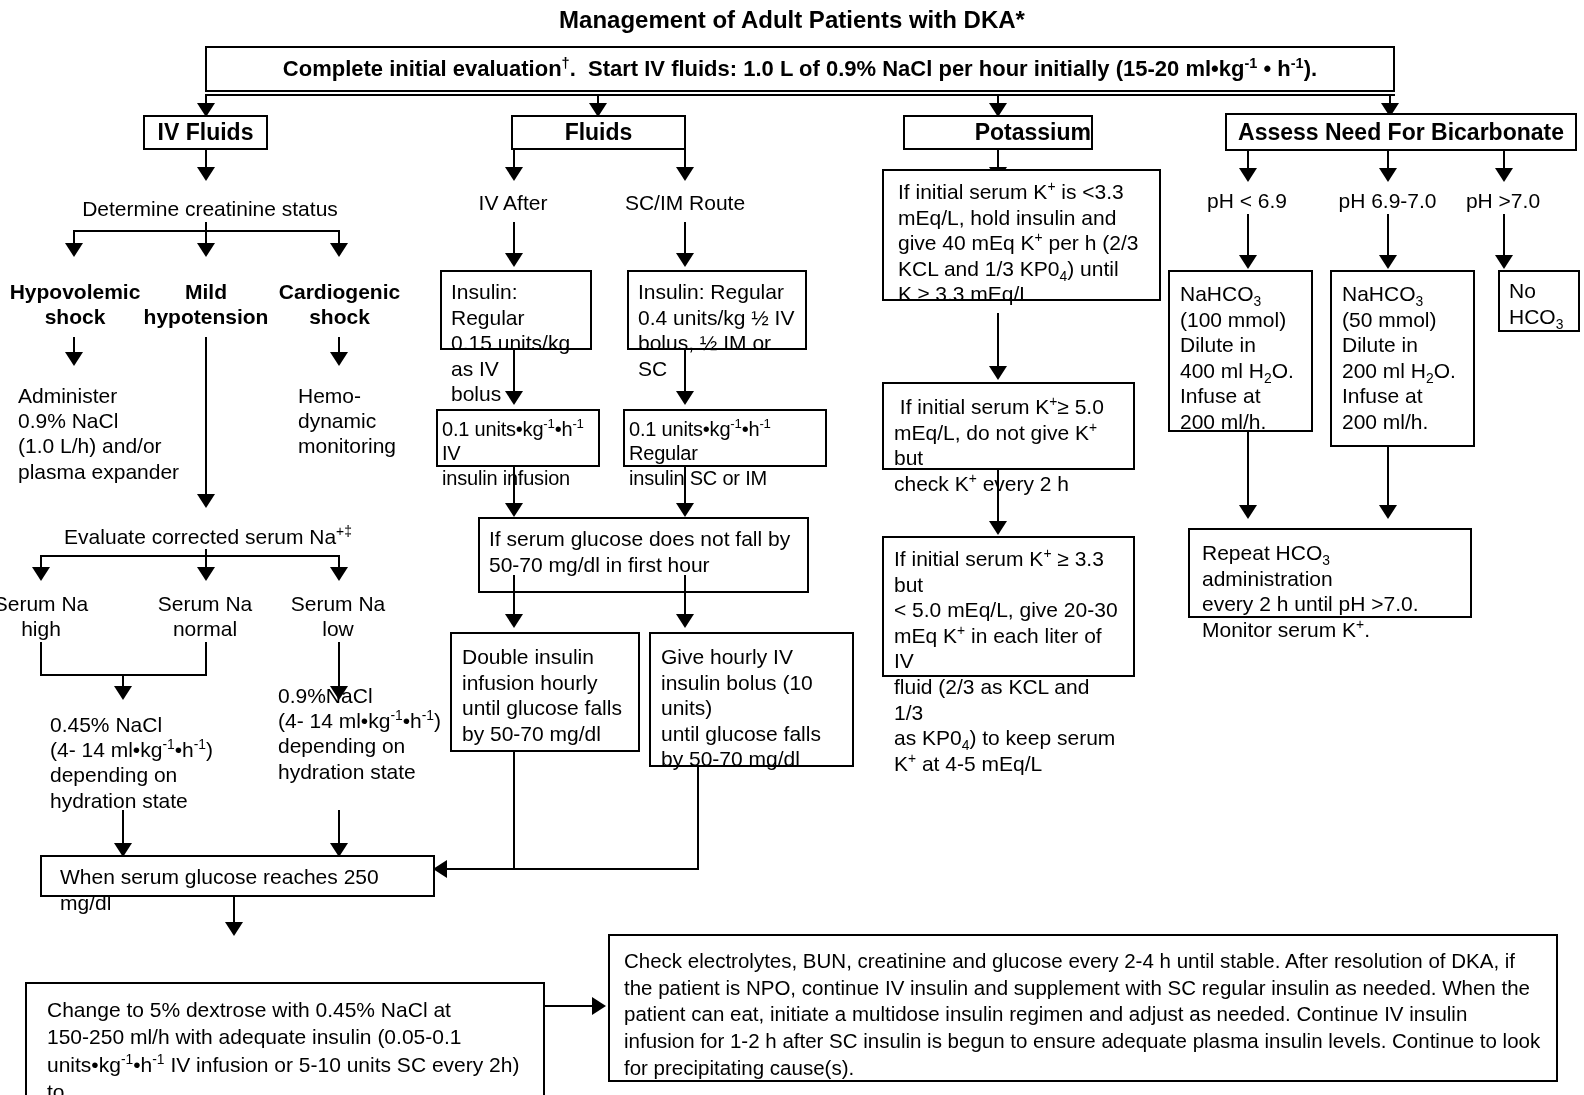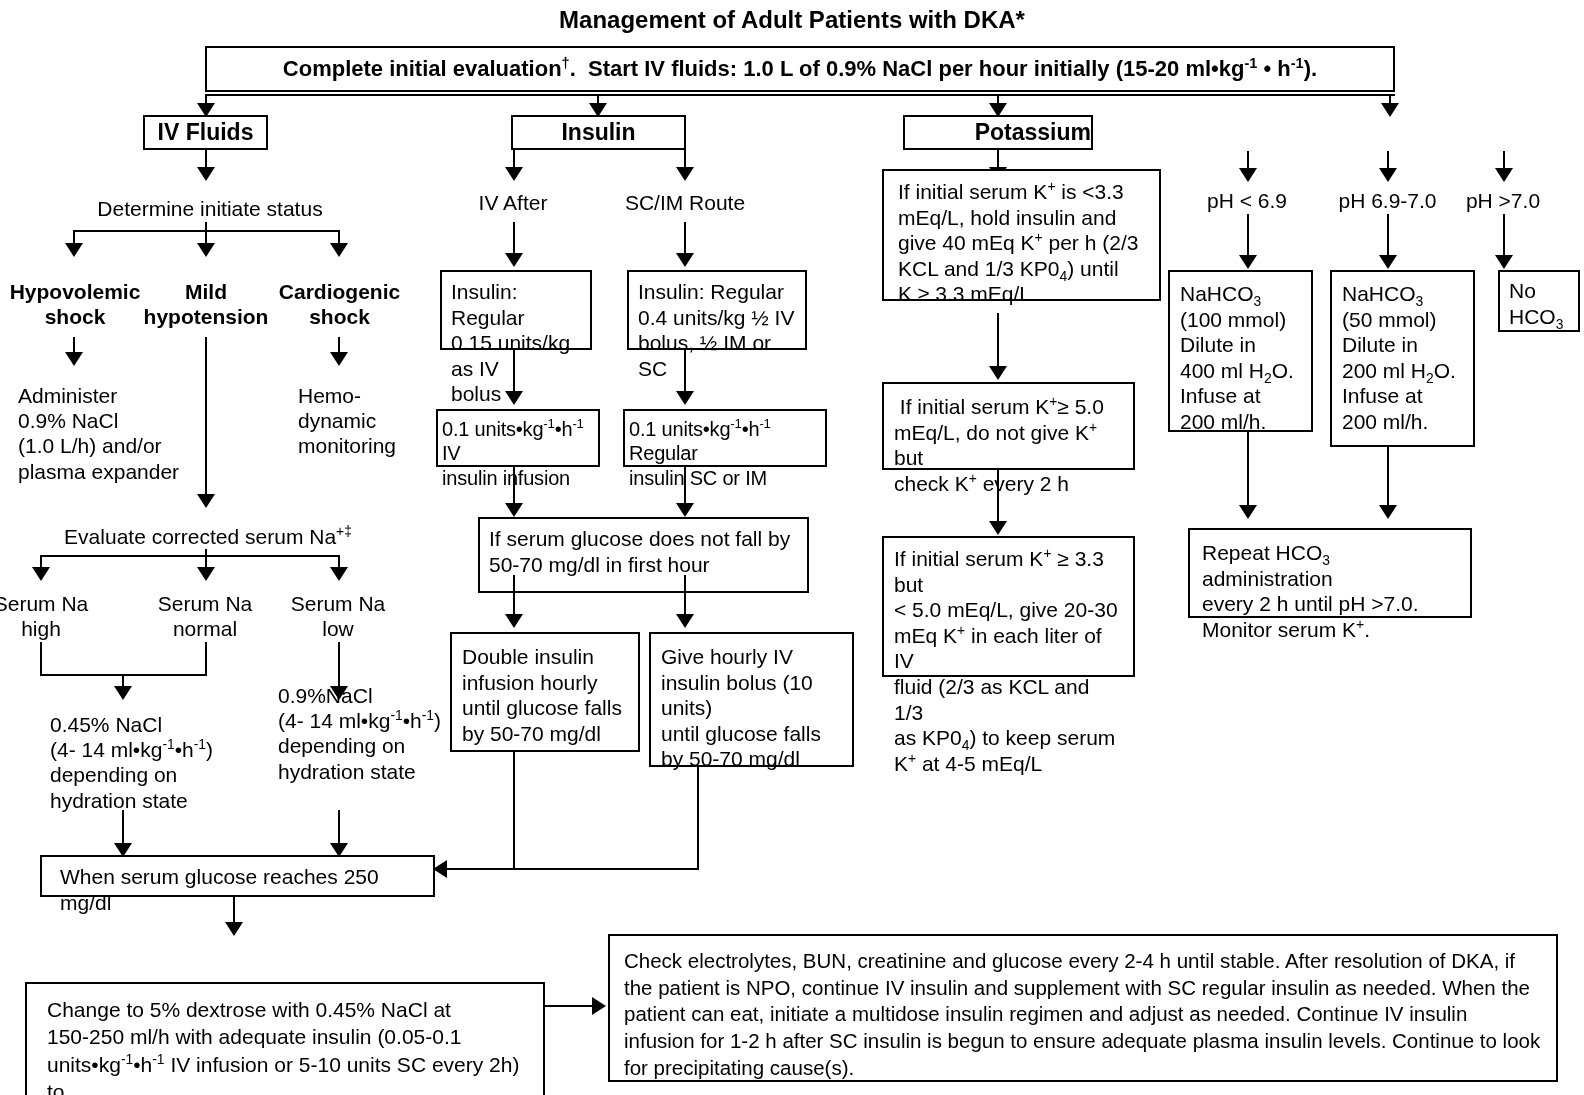--- a/index.html
+++ b/index.html
@@ -98,21 +98,21 @@
   <div class="vl" style="left:1389px;top:94px;height:20px;"></div>
   <div class="ad" style="left:1381px;top:103px;"></div>
 
   <div class="hdr" style="left:143px;top:115px;width:125px;height:35px;">
     <span>IV Fluids</span>
   </div>
   <div class="vl" style="left:205px;top:150px;height:27px;"></div>
   <div class="ad" style="left:197px;top:167px;"></div>
 
   <div class="lbl" style="left:75px;top:196px;width:270px;">
-    <span>Determine initiate status</span>
+    <span>Determine creatinine status</span>
   </div>
 
   <div class="vl" style="left:205px;top:222px;height:9px;"></div>
   <div class="hl" style="left:73px;top:230px;width:265px;"></div>
   <div class="vl" style="left:73px;top:230px;height:16px;"></div>
   <div class="ad" style="left:65px;top:243px;"></div>
   <div class="vl" style="left:205px;top:230px;height:16px;"></div>
   <div class="ad" style="left:197px;top:243px;"></div>
   <div class="vl" style="left:338px;top:230px;height:16px;"></div>
   <div class="ad" style="left:330px;top:243px;"></div>
@@ -158,21 +158,21 @@
 
   <div class="lbl lft" style="left:50px;top:712px;width:215px;">0.45% NaCl<br>(4- 14 ml•kg<sup>-1</sup>•h<sup>-1</sup>)<br>depending on<br>hydration state</div>
   <div class="lbl lft" style="left:278px;top:683px;width:215px;">0.9%NaCl<br>(4- 14 ml•kg<sup>-1</sup>•h<sup>-1</sup>)<br>depending on<br>hydration state</div>
 
   <div class="vl" style="left:122px;top:810px;height:36px;"></div>
   <div class="ad" style="left:114px;top:843px;"></div>
   <div class="vl" style="left:338px;top:810px;height:36px;"></div>
   <div class="ad" style="left:330px;top:843px;"></div>
 
   <div class="hdr" style="left:511px;top:115px;width:175px;height:35px;">
-    <span>Insulin</span>
+    <span>Fluids</span>
   </div>
   <div class="vl" style="left:513px;top:150px;height:27px;"></div>
   <div class="ad" style="left:505px;top:167px;"></div>
   <div class="vl" style="left:684px;top:150px;height:27px;"></div>
   <div class="ad" style="left:676px;top:167px;"></div>
 
   <div class="lbl" style="left:443px;top:190px;width:140px;">
     <span>IV After</span>
   </div>
   <div class="lbl" style="left:610px;top:190px;width:150px;">
@@ -226,20 +226,23 @@
   <div class="vl" style="left:997px;top:313px;height:62px;"></div>
   <div class="ad" style="left:989px;top:366px;"></div>
 
   <div class="box" style="left:882px;top:382px;width:253px;height:88px;padding:10px;">&nbsp;If initial serum K<sup>+</sup>≥ 5.0<br>mEq/L, do not give K<sup>+</sup> but<br>check K<sup>+</sup> every 2 h</div>
 
   <div class="vl" style="left:997px;top:470px;height:60px;"></div>
   <div class="ad" style="left:989px;top:521px;"></div>
 
   <div class="box" style="left:882px;top:536px;width:253px;height:141px;padding:8px 10px;">If initial serum K<sup>+</sup> ≥ 3.3 but<br>&lt; 5.0 mEq/L, give 20-30<br>mEq K<sup>+</sup> in each liter of IV<br>fluid (2/3 as KCL and 1/3<br>as KP0<sub>4</sub>) to keep serum<br>K<sup>+</sup> at 4-5 mEq/L</div>
 
+  <div class="hdr" style="left:1225px;top:113px;width:352px;height:38px;">
+    <span>Assess Need For Bicarbonate</span>
+  </div>
 
   <div class="vl" style="left:1247px;top:151px;height:22px;"></div>
   <div class="ad" style="left:1239px;top:168px;"></div>
   <div class="vl" style="left:1387px;top:151px;height:22px;"></div>
   <div class="ad" style="left:1379px;top:168px;"></div>
   <div class="vl" style="left:1503px;top:151px;height:22px;"></div>
   <div class="ad" style="left:1495px;top:168px;"></div>
 
   <div class="lbl" style="left:1187px;top:188px;width:120px;">
     <span>pH &lt; 6.9</span>

